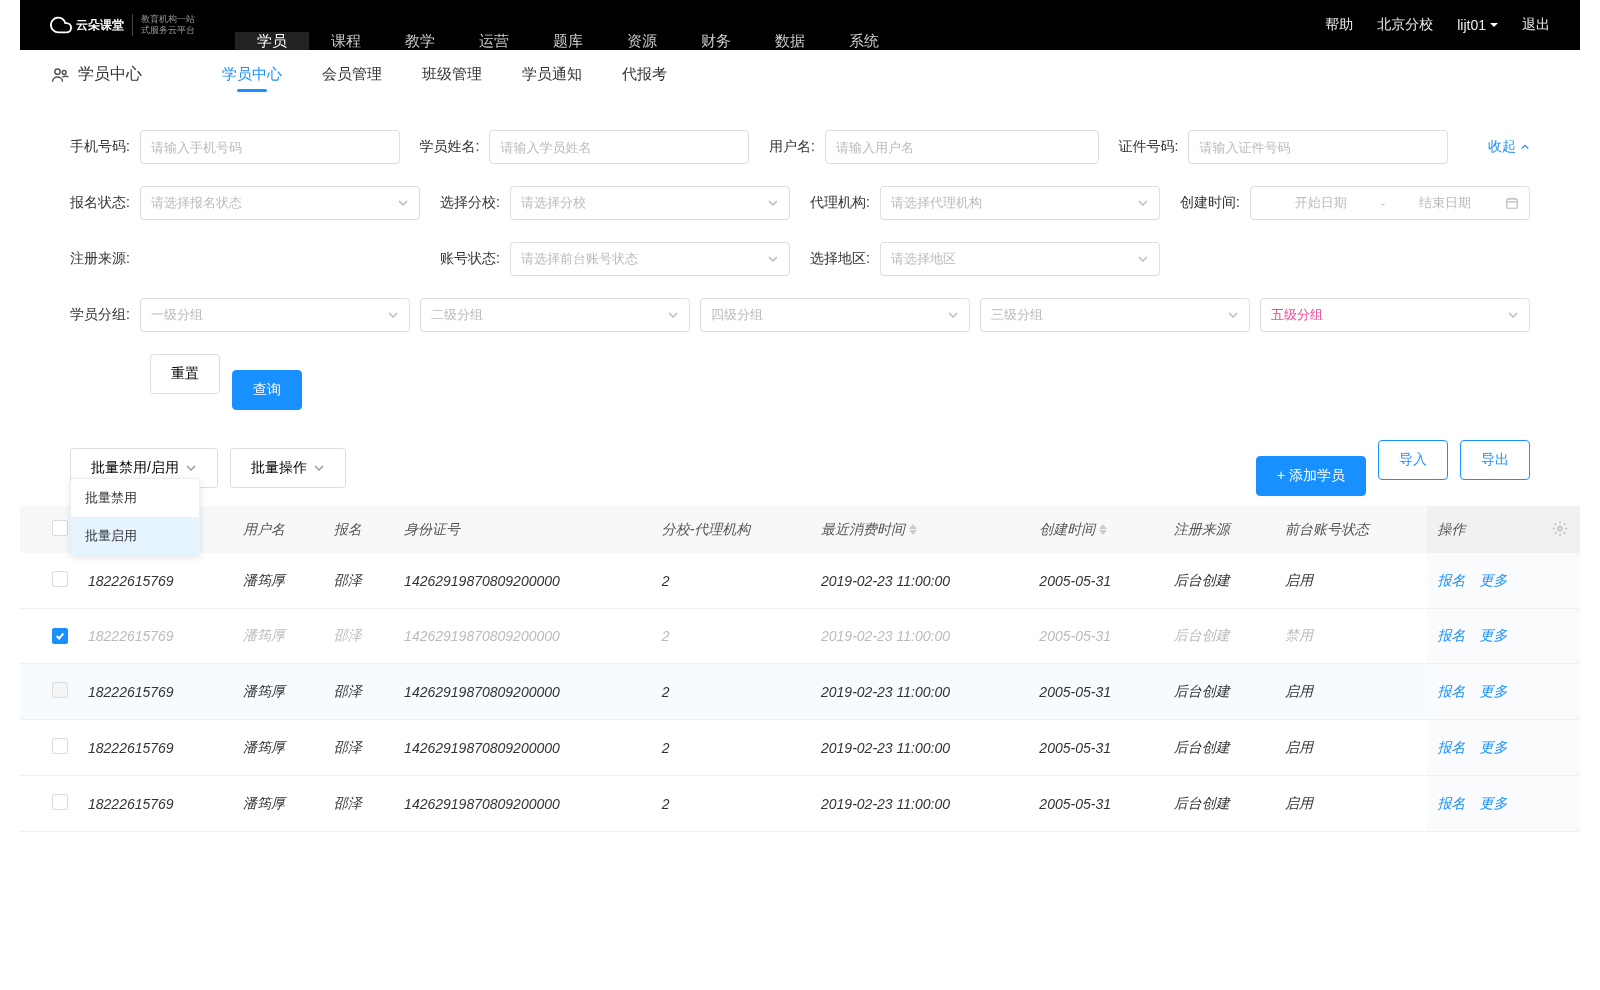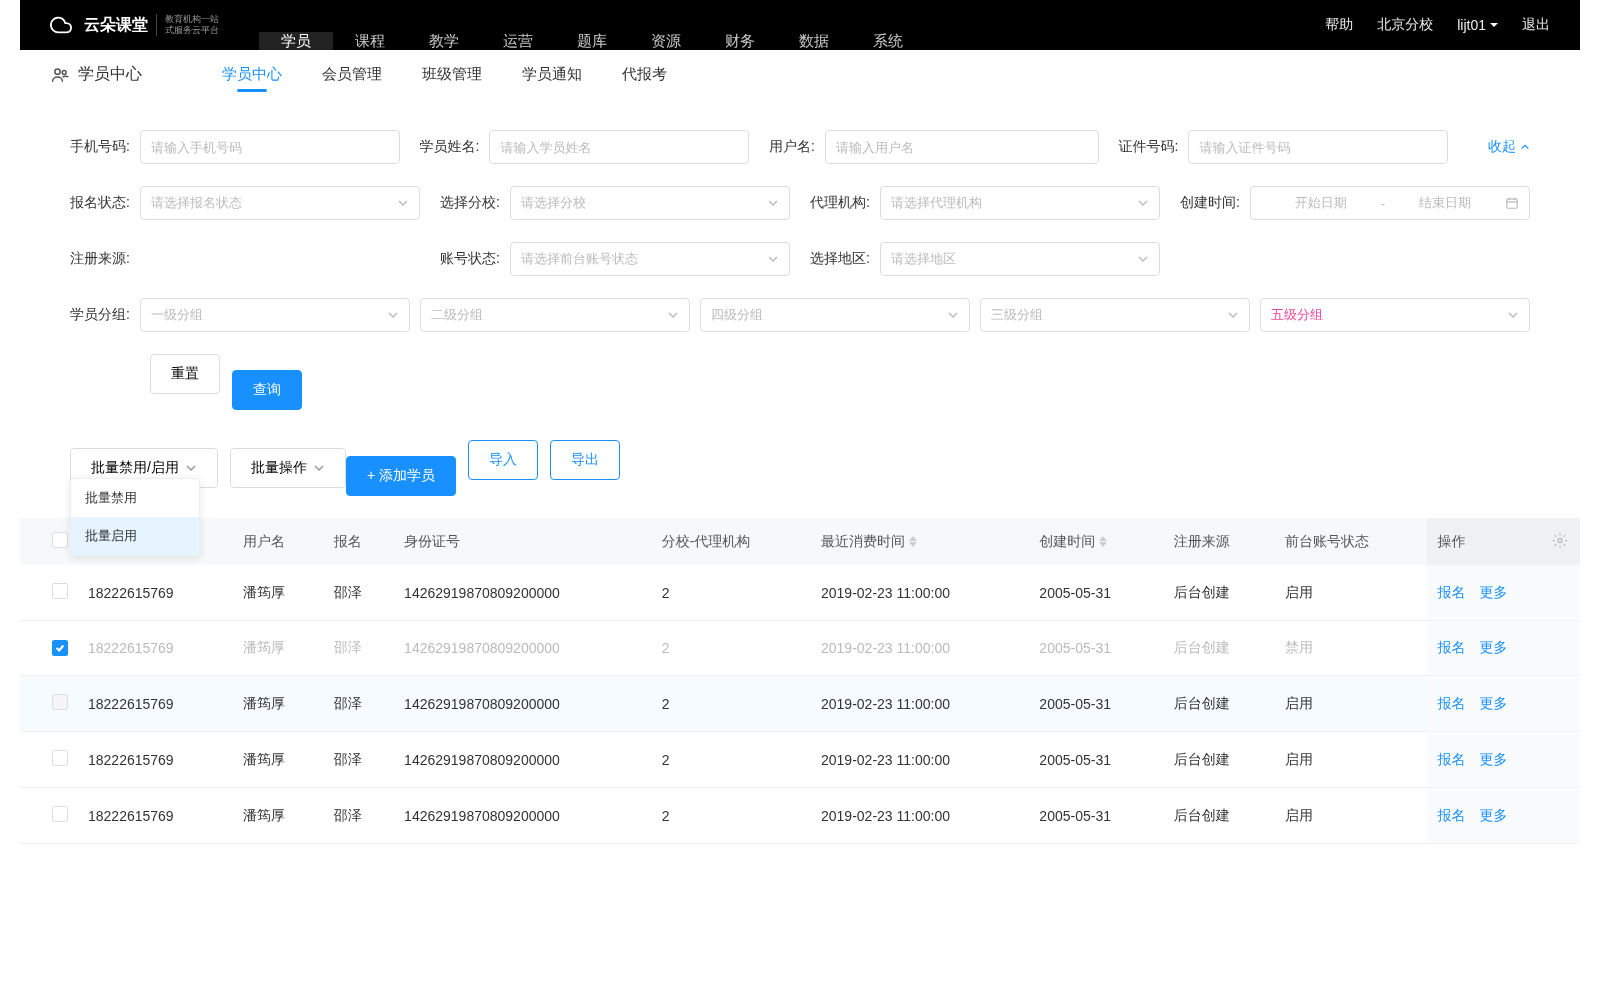--- a/index.html
+++ b/index.html
@@ -1,20 +1,20 @@
 <!DOCTYPE html>
 <html><head>
   <meta charset="utf-8">
   <style>
     * { margin: 0; padding: 0; box-sizing: border-box; }
     body { font-family: -apple-system, BlinkMacSystemFont, "PingFang SC", "Microsoft YaHei", sans-serif; font-size: 14px; color: #333; background: #fff; }
     
     .top-nav { background: #000; color: #fff; height: 50px; display: flex; align-items: center; padding: 0 30px; margin: 0 20px; }
     .logo-area { display: flex; align-items: center; gap: 8px; margin-right: 40px; }
-    .logo { display: flex; align-items: center; gap: 12px; font-size: 16px; font-weight: bold; }
+    .logo { display: flex; align-items: center; gap: 4px; font-size: 12px; font-weight: bold; }
     .logo-icon { width: 22px; height: 22px; }
     .logo-tagline { font-size: 9px; line-height: 11px; color: #999; border-left: 1px solid #444; padding-left: 8px; }
     .nav-tabs { display: flex; flex: 1; height: 100%; }
     .nav-tab { padding: 0 22px; display: flex; align-items: center; cursor: pointer; color: #ccc; font-size: 15px; margin-top: 32px; }
     .nav-tab.active { background: #222; color: #fff; }
     .nav-right { display: flex; align-items: center; gap: 24px; color: #eee; font-size: 14px; }
     .nav-right-item { cursor: pointer; display: flex; align-items: center; gap: 4px; }
     
     .sub-nav { display: flex; align-items: center; padding: 0 30px; border-bottom: 1px solid transparent; margin: 0 20px; }
     .sub-nav-title { display: flex; align-items: center; gap: 8px; font-size: 16px; color: #333; margin-right: 80px; padding: 14px 0; }
@@ -34,31 +34,31 @@
     .chevron-down { width: 12px; height: 12px; color: #bbb; }
     .collapse-link { color: #1890ff; cursor: pointer; display: flex; align-items: center; gap: 4px; margin-left: 20px; white-space: nowrap; }
     
     .group-row { display: flex; align-items: center; gap: 10px; margin-bottom: 22px; }
     .group-select { height: 34px; border: 1px solid #ddd; border-radius: 4px; padding: 0 10px; font-size: 13px; flex: 1; display: flex; align-items: center; justify-content: space-between; cursor: pointer; }
     
     .btn { height: 40px; padding: 0 20px; border-radius: 4px; cursor: pointer; font-size: 14px; display: inline-flex; align-items: center; justify-content: center; border: 1px solid #ddd; background: #fff; }
     .btn-primary { background: #1890ff; border-color: #1890ff; color: #fff; margin-top: 16px; }
     .btn-row { display: flex; gap: 12px; padding-left: 80px; }
     
-    .action-bar { display: flex; align-items: center; padding: 20px 50px 10px; margin: 0 20px; position: relative; }
+    .action-bar { display: flex; justify-content: space-between; align-items: center; padding: 20px 50px 10px; margin: 0 20px; position: relative; }
     .action-left { display: flex; gap: 12px; }
     .action-right { display: flex; gap: 12px; }
     .btn-dropdown { display: flex; align-items: center; gap: 6px; }
     .btn-outline-primary { border-color: #1890ff; color: #1890ff; background: #fff; }
     
     .dropdown-menu { position: absolute; top: 58px; left: 50px; background: #fff; border: 1px solid #eee; border-radius: 4px; box-shadow: 0 2px 8px rgba(0,0,0,0.1); width: 130px; z-index: 10; }
     .dropdown-item { padding: 10px 14px; cursor: pointer; font-size: 13px; }
     .dropdown-item:hover, .dropdown-item.hover { background: #e6f4ff; }
     
-    .table { width: calc(100% - 40px); border-collapse: collapse; margin: 12px 20px; }
+    .table { width: calc(100% - 40px); border-collapse: collapse; margin: 0 20px; font-style: italic; }
     .table thead { background: #f7f8fa; }
     .table th { text-align: left; padding: 14px 10px; font-weight: normal; color: #555; font-size: 14px; }
     .table th:first-child, .table td:first-child { padding-left: 32px; width: 48px; }
     .table td { padding: 18px 10px; border-bottom: 1px solid #f0f0f0; font-size: 14px; color: #333; }
     .table tr.disabled td { color: #bbb; }
     .table tr.hover { background: #f5fbff; }
     .checkbox { width: 16px; height: 16px; border: 1px solid #ddd; border-radius: 2px; cursor: pointer; display: inline-flex; align-items: center; justify-content: center; background: #fff; }
     .checkbox.checked { background: #1890ff; border-color: #1890ff; }
     .checkbox.checked svg { color: #fff; }
     .checkbox.disabled { background: #f5f5f5; }

